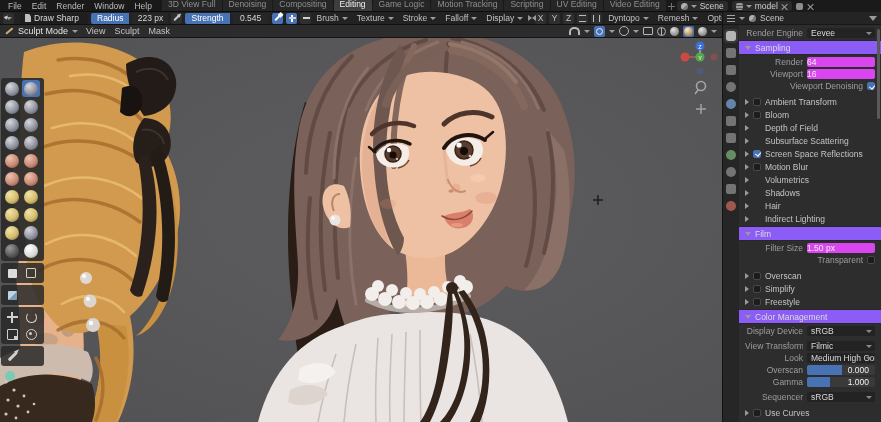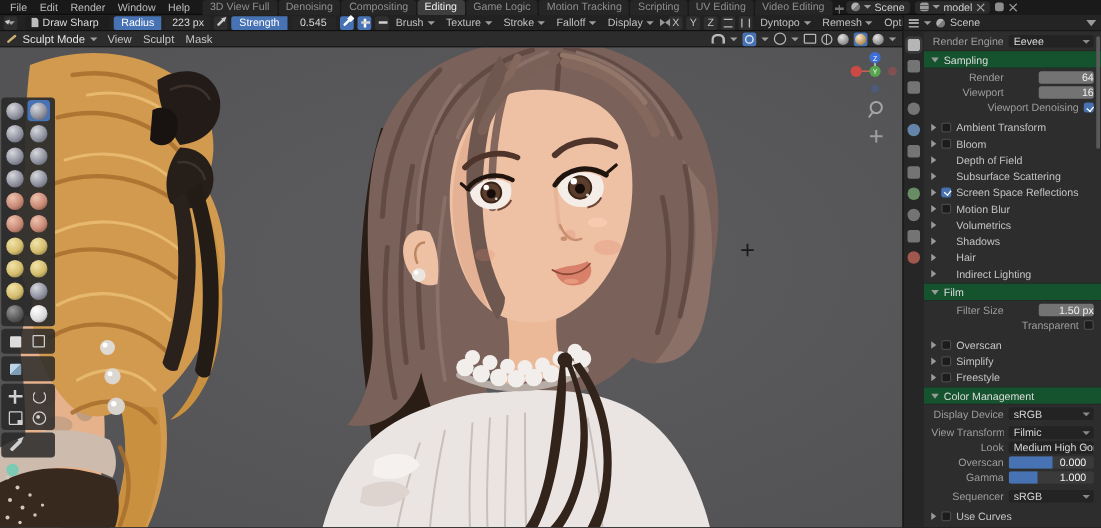--- a/index.html
+++ b/index.html
@@ -3,21 +3,21 @@
 <meta charset="utf-8">
 <style>
   html,body{margin:0;padding:0;background:#111;}
   body{width:881px;height:422px;overflow:hidden;position:relative;
        font-family:"Liberation Sans","DejaVu Sans",sans-serif;
        -webkit-font-smoothing:antialiased;color:#c6c6c6;}
   .app{position:absolute;inset:0;background:#1a1a1a;}
 
   
   .topbar{position:absolute;left:0;top:0;width:756px;height:12px;background:var(--topbar-bg);
-          display:flex;align-items:center;font-size:8.5px;border-bottom:1px solid #0d0d0d;box-sizing:border-box;}
+          display:flex;align-items:flex-end;font-size:8.5px;border-bottom:1px solid #0d0d0d;box-sizing:border-box;}
   .blogo{width:11px;height:8px;margin:0 4px 0 4px;border-radius:50% 50% 40% 40%;
          background:radial-gradient(circle at 40% 40%, #ff9f45 0 35%, #1e4e7c 36% 100%);}
   .menus{display:flex;gap:10px;margin-right:10px;white-space:nowrap;color:#bdbdbd;}
   .menus span{cursor:default;}
   .tabs{display:flex;gap:1px;height:12px;align-items:flex-end;}
   .tab{background:#262626;color:#8f8f8f;padding:1px 6px 1px 6px;height:10px;line-height:9px;
        border-radius:3px 3px 0 0;white-space:nowrap;}
   .tab:nth-child(4){background:#3e3e3e;color:#f1f1f1;}
   .addtab{width:10px;height:10px;position:relative;opacity:.7;}
   .addtab::before,.addtab::after{content:"";position:absolute;background:#9a9a9a;}
@@ -138,25 +138,25 @@
   .ptab{width:10px;height:10px;border-radius:2px;background:#8f8f8f;opacity:.75;}
   .ptab.cam{background:#b5b5b5;outline:2px solid #3a3a3a;opacity:1;}
   .ptab.round{border-radius:50%;}
   .ptab.blue{background:#7aa4d6;} .ptab.red{background:#c96a5c;} .ptab.green{background:#7fb07a;}
   .pcontent{position:absolute;left:16px;top:0;right:0;bottom:0;overflow:hidden;padding-top:2px;}
   .prow{display:flex;align-items:center;height:12px;padding:0 6px 0 6px;gap:4px;}
   .prow .lab{width:58px;text-align:right;color:#9d9d9d;white-space:nowrap;overflow:hidden;flex:none;}
   .field{flex:1;height:10px;border-radius:2px;display:flex;align-items:center;position:relative;}
   .field.dd{background:#232323;color:#d9d9d9;padding:0 4px;justify-content:flex-start;white-space:nowrap;overflow:hidden;}
   .field.dd .caret{position:absolute;right:3px;top:3.5px;border-top-color:#8a8a8a;}
-  .field.num{background:#737373;color:#f0f0f0;justify-content:flex-end;margin-left:24px;}
+  .field.num{background:#d946ef;color:#f0f0f0;justify-content:flex-start;}
   .field.slider{background:#3a3a3a;color:#f2f2f2;justify-content:flex-end;padding-right:6px;overflow:hidden;}
   .field.slider .fill{position:absolute;left:0;top:0;bottom:0;background:var(--accent);}
   .field.slider span{position:relative;z-index:1;}
-  .phead{display:flex;align-items:center;gap:4px;height:13px;background:#14532d;margin:1px 0;
+  .phead{display:flex;align-items:center;gap:4px;height:13px;background:#8b5cf6;margin:1px 0;
          padding:0 6px;color:#dcdcdc;border-top:1px solid #272727;border-bottom:1px solid #272727;}
   .tri{width:0;height:0;flex:none;}
   .tri[data-tri="right"]{border-left:4px solid #9a9a9a;border-top:3px solid transparent;border-bottom:3px solid transparent;}
   .tri[data-tri="down"]{border-top:4px solid #9a9a9a;border-left:3px solid transparent;border-right:3px solid transparent;}
   .cb{width:8px;height:8px;border-radius:2px;background:#1c1c1c;border:1px solid #484848;flex:none;position:relative;box-sizing:border-box;}
   .cb[data-state="on"]{background:var(--accent);border-color:var(--accent);}
   .cb[data-state="on"]::after{content:"";position:absolute;left:1.6px;top:0.6px;width:3px;height:4.4px;
       border-right:1.4px solid #fff;border-bottom:1.4px solid #fff;transform:rotate(40deg);}
   .cb[data-state="none"]{visibility:hidden;}
   .crow{display:flex;align-items:center;height:13px;padding:0 6px;gap:4px;color:#c4c4c4;}

